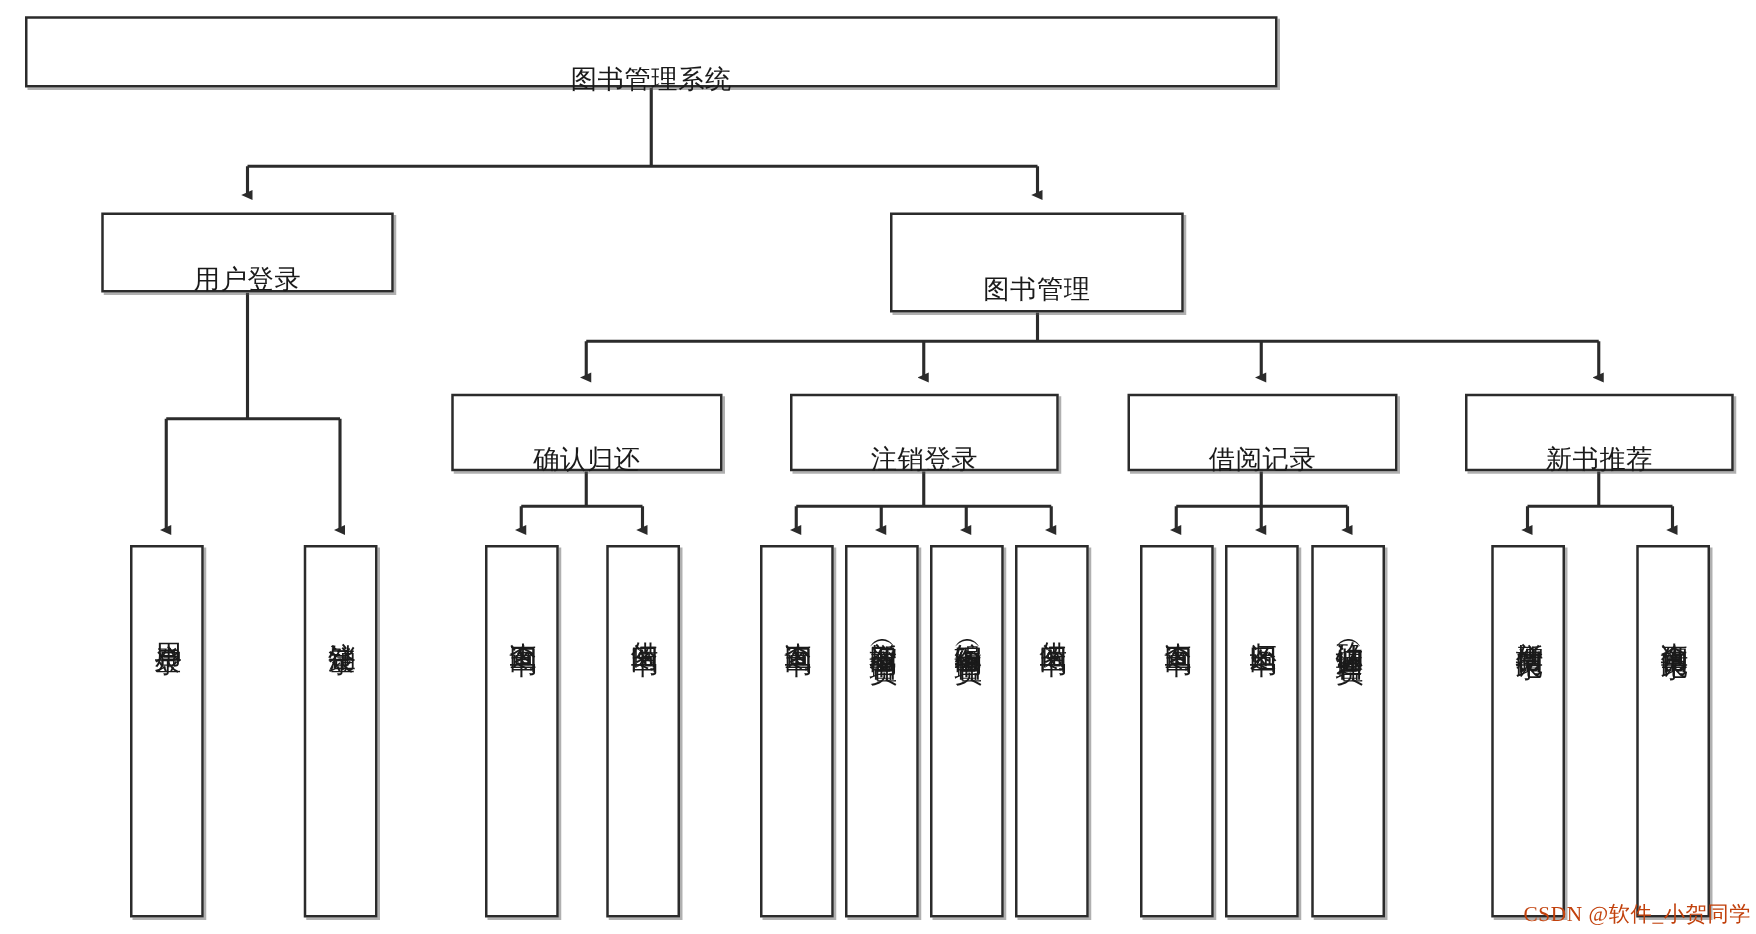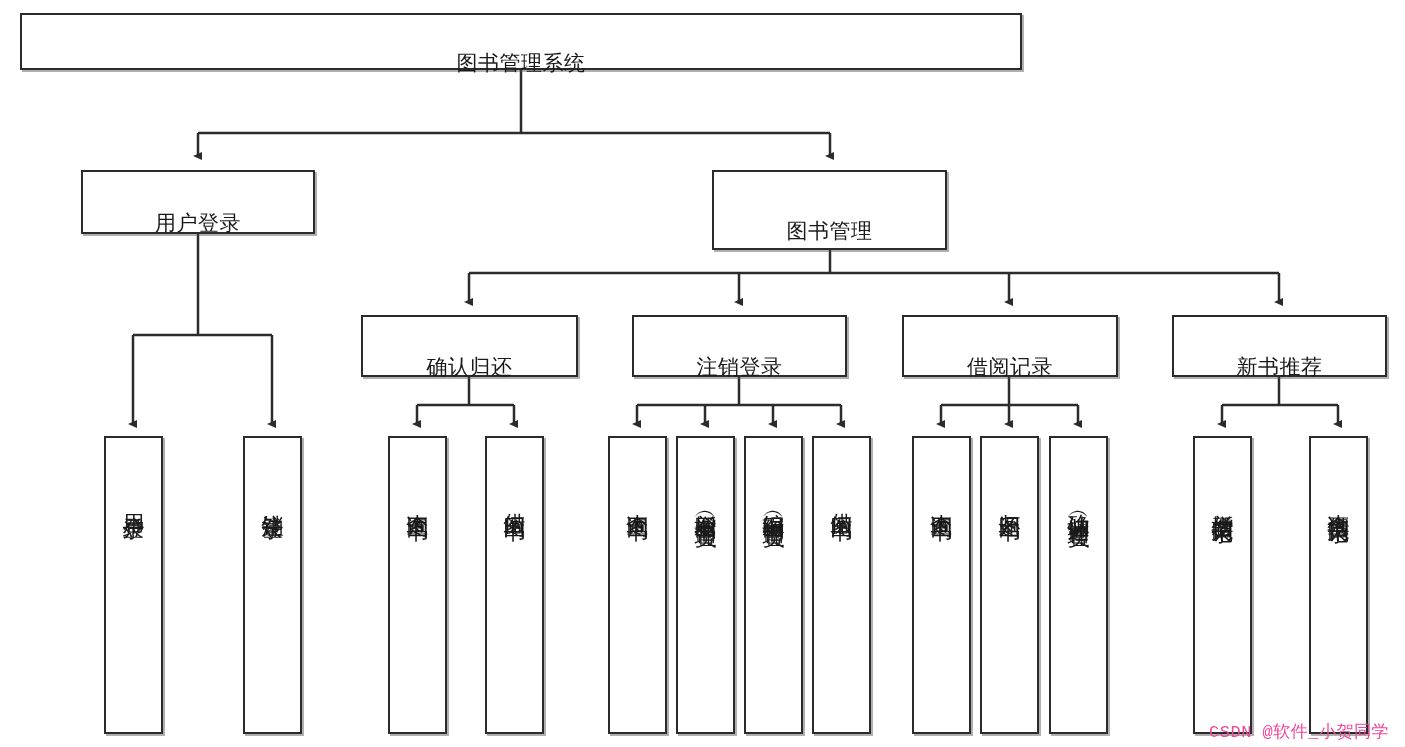--- a/index.html
+++ b/index.html
@@ -54,27 +54,27 @@
   }
   .node.vert .lbl {
     writing-mode: vertical-rl;
     text-orientation: upright;
     font-size: 22px;
     letter-spacing: 2px;
     line-height: 1.1;
   }
   #watermark {
     position: absolute;
-    right: 16px;
+    right: 4px;
     bottom: 4px;
     font-size: 17px;
-    color: #ec4899;
+    color: #c2410c;
     letter-spacing: 0.5px;
     white-space: nowrap;
-    font-family: Liberation Mono, monospace;
+    font-family: Liberation Serif, serif;
   }
 </style>
 </head>
 <body>
 
 <div id="canvas">
 
   <svg class="edges" viewBox="0 0 1405 747">
     <defs>
       <marker id="arw" markerWidth="10" markerHeight="10" refX="5" refY="5" orient="auto" markerUnits="userSpaceOnUse">

